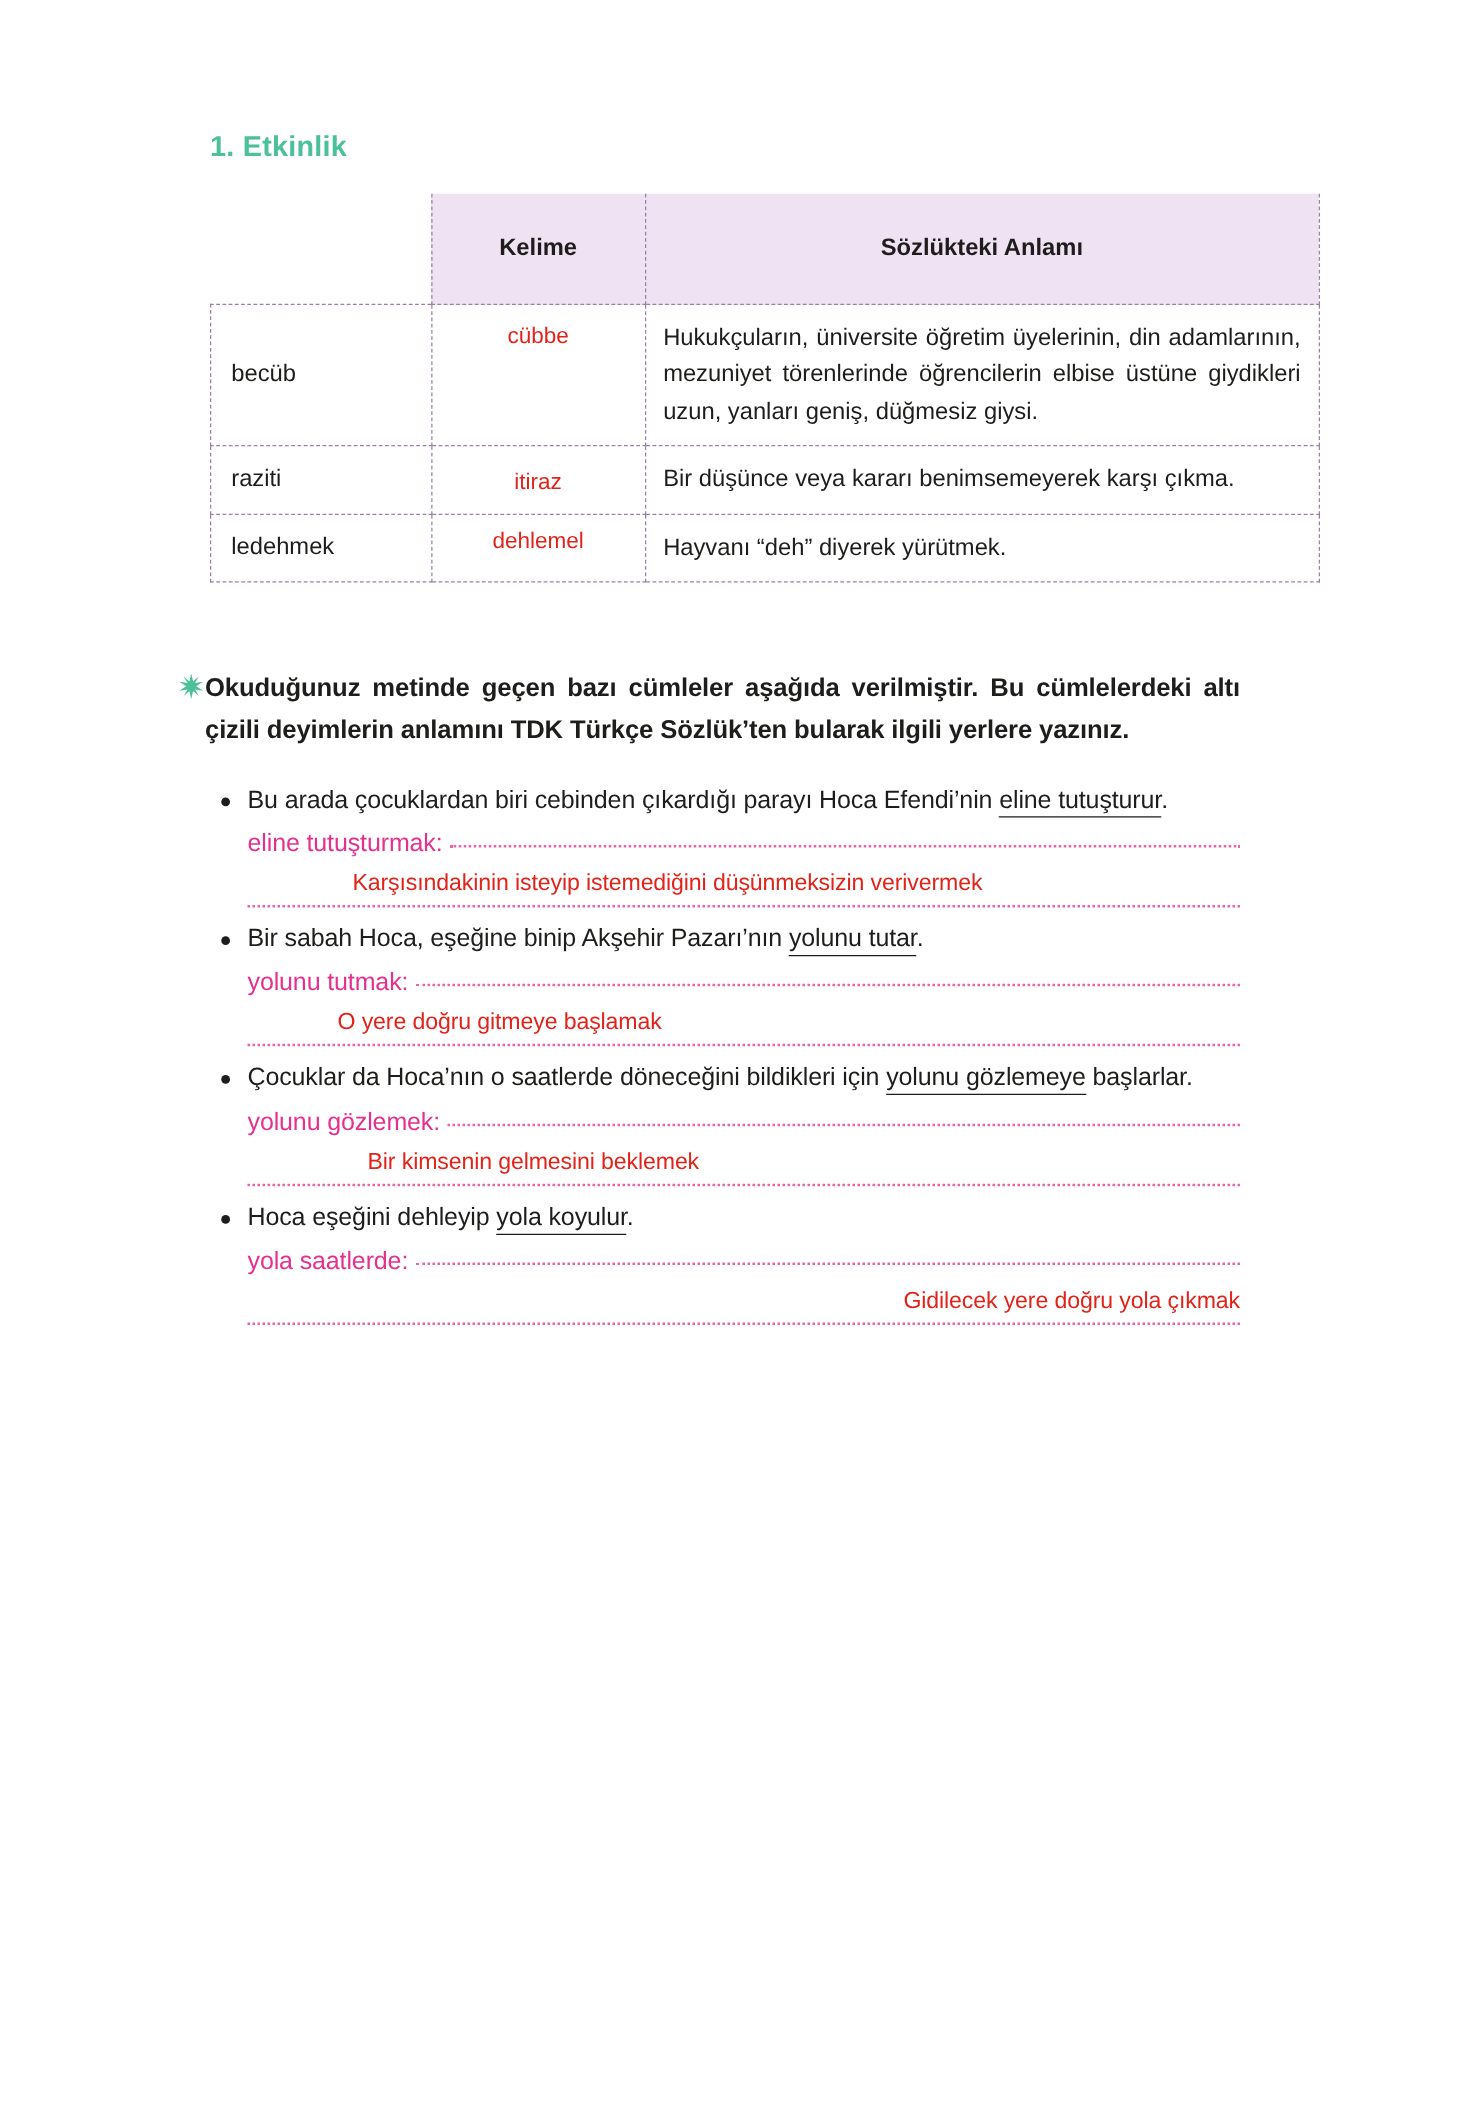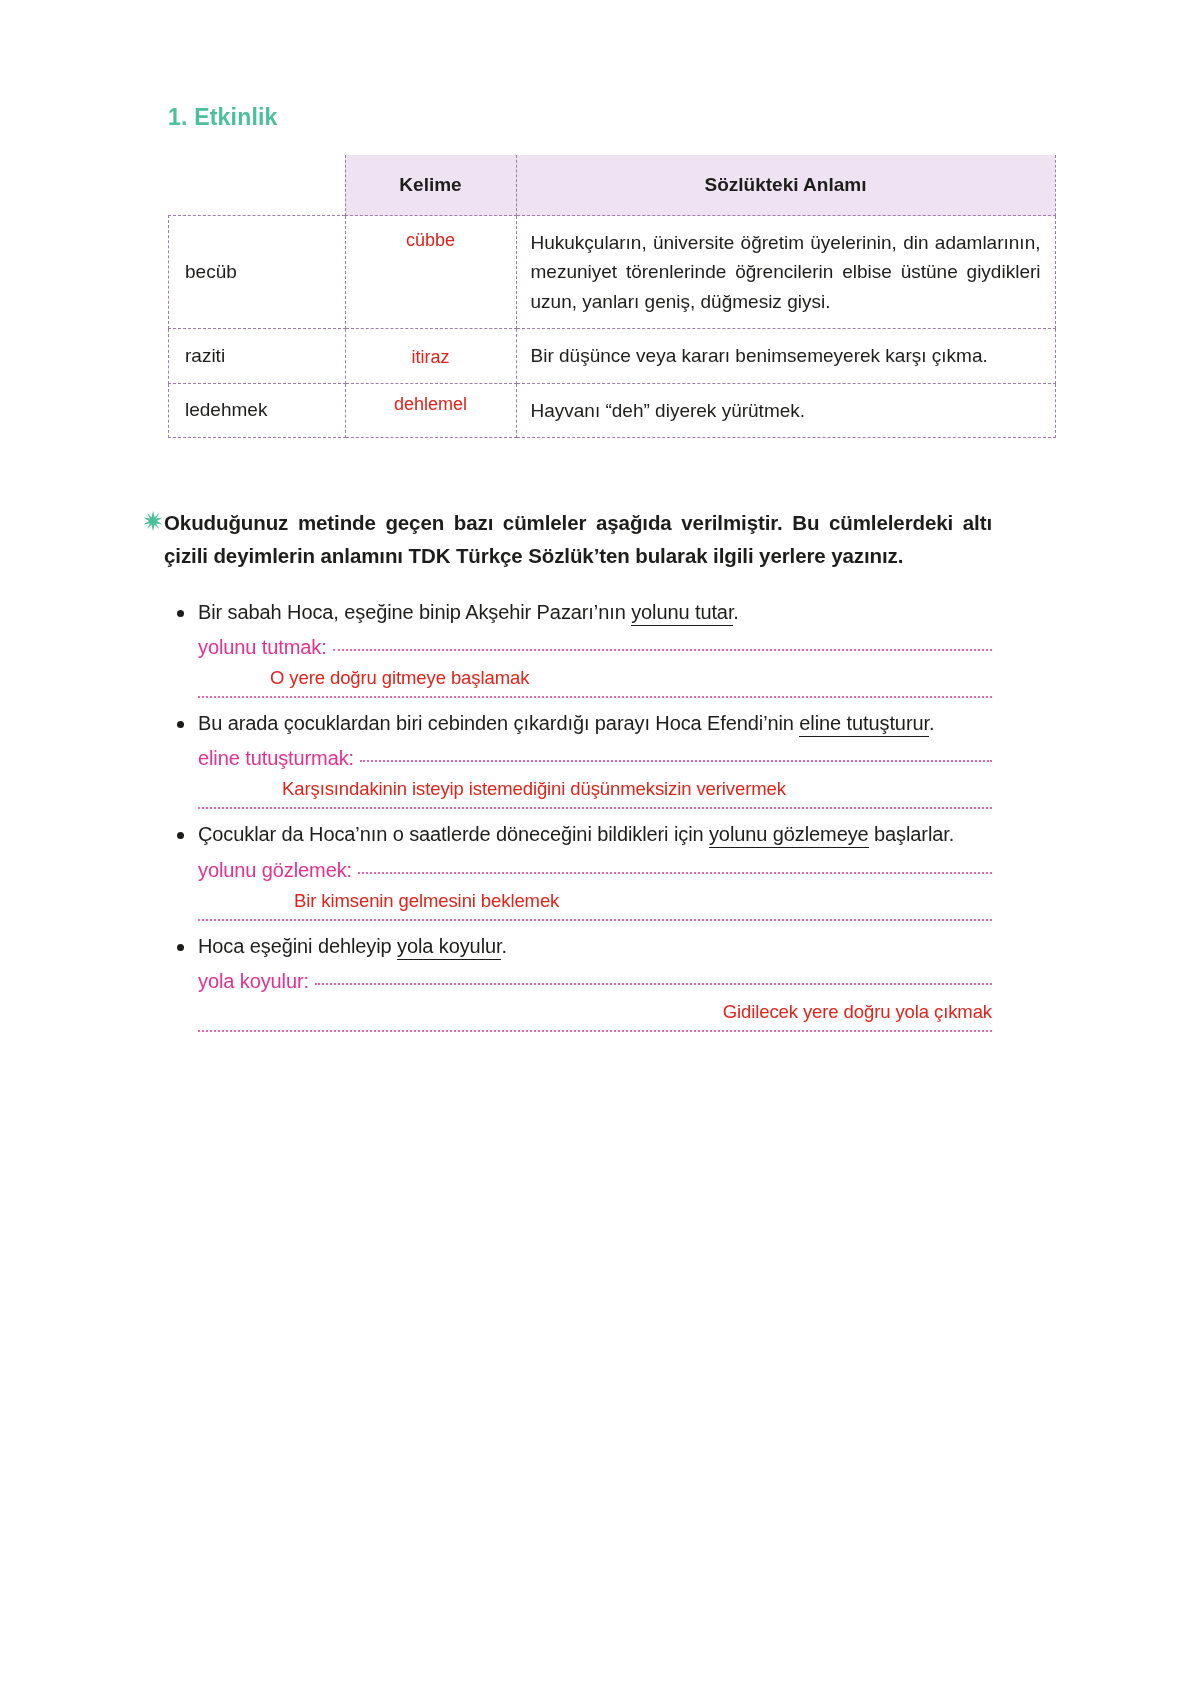--- a/index.html
+++ b/index.html
@@ -79,21 +79,21 @@
     vertical-align: middle;
     padding: 10px 14px;
   }
   .kelime-table thead th {
     background: #efe2f2;
     border-top: none;
     font-size: 19px;
     font-weight: bold;
     color: #1d1d1b;
     height: 50px;
-    padding: 5px 10px;
+    padding: 19px 10px;
   }
   .col-bos { width: 156px; }
   .col-kelime { width: 150px; }
   .col-anlam { width: 518px; }
 
   thead th.col-bos {
     background: transparent;
     border: none;
   }
 
@@ -271,70 +271,70 @@
           </svg>
         </span>
         <div class="instruction-text">Okuduğunuz metinde geçen bazı cümleler aşağıda verilmiştir. Bu cümlelerdeki altı çizili deyimlerin anlamını TDK Türkçe Sözlük’ten bularak ilgili yerlere yazınız.</div>
       </div>
 
       <ul class="sentence-list">
 
         <li class="sentence-item">
           <div class="sentence-line">
             <span class="bullet-dot"></span>
+            <span class="sentence-text"><span>Bu arada çocuklardan biri cebinden çıkardığı parayı Hoca Efendi’nin </span><u>eline tutuşturur</u><span>.</span></span>
+          </div>
+          <div class="answer-block">
+            <div class="idiom-line">
+              <span class="idiom-label">eline tutuşturmak:</span>
+              <span class="dot-rule"></span>
+            </div>
+            <div class="handwritten indent-2">Karşısındakinin isteyip istemediğini düşünmeksizin verivermek</div>
+            <div class="bottom-rule"></div>
+          </div>
+        </li>
+
+        <li class="sentence-item">
+          <div class="sentence-line">
+            <span class="bullet-dot"></span>
             <span class="sentence-text"><span>Bir sabah Hoca, eşeğine binip Akşehir Pazarı’nın </span><u>yolunu tutar</u><span>.</span></span>
           </div>
           <div class="answer-block">
             <div class="idiom-line">
               <span class="idiom-label">yolunu tutmak:</span>
               <span class="dot-rule"></span>
             </div>
             <div class="handwritten">O yere doğru gitmeye başlamak</div>
             <div class="bottom-rule"></div>
           </div>
         </li>
 
         <li class="sentence-item">
           <div class="sentence-line">
             <span class="bullet-dot"></span>
-            <span class="sentence-text"><span>Bu arada çocuklardan biri cebinden çıkardığı parayı Hoca Efendi’nin </span><u>eline tutuşturur</u><span>.</span></span>
-          </div>
-          <div class="answer-block">
-            <div class="idiom-line">
-              <span class="idiom-label">eline tutuşturmak:</span>
-              <span class="dot-rule"></span>
-            </div>
-            <div class="handwritten indent-2">Karşısındakinin isteyip istemediğini düşünmeksizin verivermek</div>
-            <div class="bottom-rule"></div>
-          </div>
-        </li>
-
-        <li class="sentence-item">
-          <div class="sentence-line">
-            <span class="bullet-dot"></span>
             <span class="sentence-text"><span>Çocuklar da Hoca’nın o saatlerde döneceğini bildikleri için </span><u>yolunu gözlemeye</u><span> başlarlar.</span></span>
           </div>
           <div class="answer-block">
             <div class="idiom-line">
               <span class="idiom-label">yolunu gözlemek:</span>
               <span class="dot-rule"></span>
             </div>
             <div class="handwritten indent-3">Bir kimsenin gelmesini beklemek</div>
             <div class="bottom-rule"></div>
           </div>
         </li>
 
         <li class="sentence-item">
           <div class="sentence-line">
             <span class="bullet-dot"></span>
             <span class="sentence-text"><span>Hoca eşeğini dehleyip </span><u>yola koyulur</u><span>.</span></span>
           </div>
           <div class="answer-block">
             <div class="idiom-line">
-              <span class="idiom-label">yola koyulur:</span>
+              <span class="idiom-label">yola saatlerde:</span>
               <span class="dot-rule"></span>
             </div>
             <div class="handwritten indent-4">Gidilecek yere doğru yola çıkmak</div>
             <div class="bottom-rule"></div>
           </div>
         </li>
 
       </ul>
     </div>
   </div>

